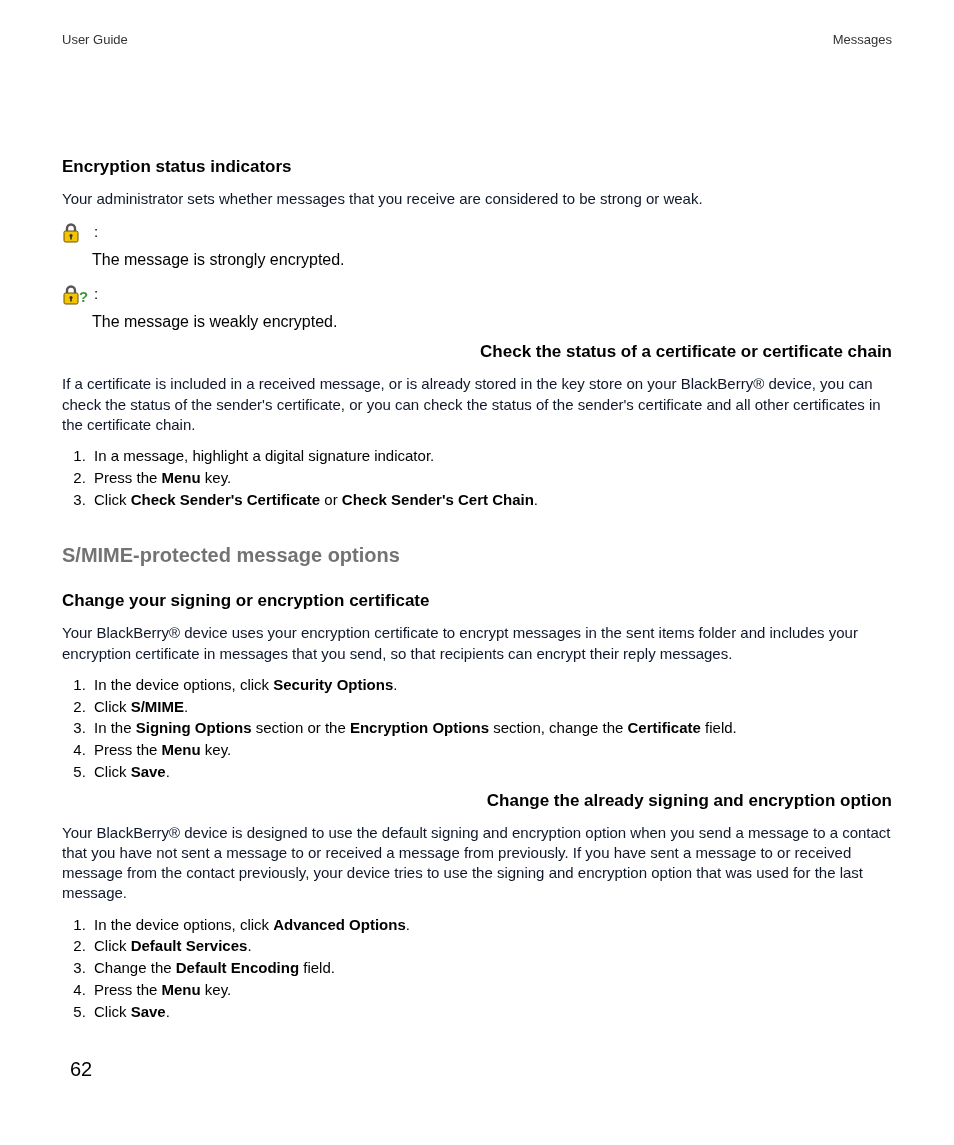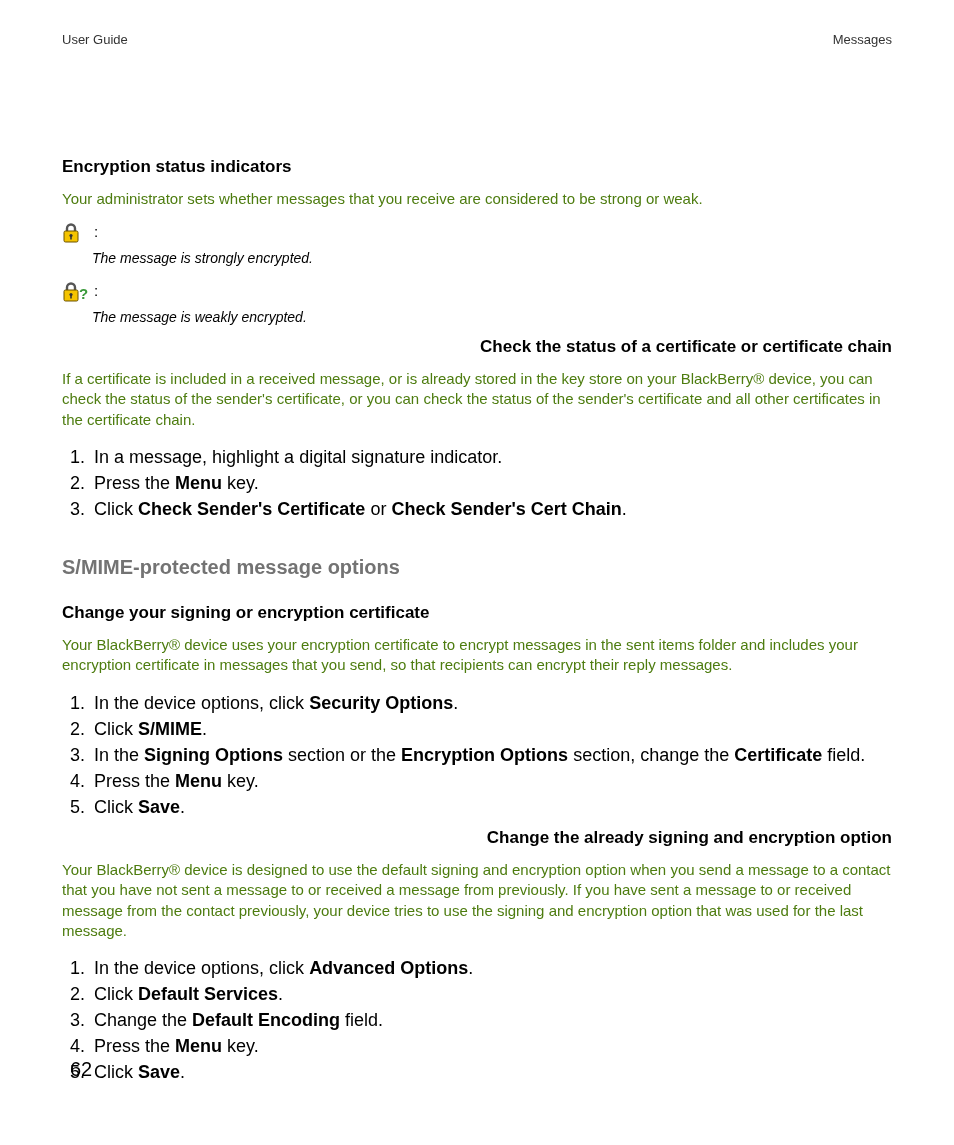--- a/index.html
+++ b/index.html
@@ -32,50 +32,49 @@
   h1.major-title {
     font-size: 20px;
     font-weight: 700;
     color: #737373;
     margin: 34px 0 24px 0;
   }
   p.body {
     font-size: 15px;
     line-height: 1.35;
     margin: 0 0 10px 0;
-    color: #4d7c0f;
+    color: #0f172a;
   }
   .indicator-block {
     margin: 14px 0 10px 0;
   }
   .indicator-row {
     display: flex;
     align-items: flex-start;
   }
   .icon-cell {
     width: 30px;
     flex: 0 0 30px;
     display: flex;
     align-items: center;
   }
   .colon {
     font-size: 15px;
     margin-left: 2px;
   }
   .indicator-desc {
     margin-left: 30px;
-    font-size: 14px;
+    font-size: 16px;
     line-height: 1.35;
     margin-top: 6px;
-    font-style: italic;
   }
   ol.steps {
-    font-size: 18px;
+    font-size: 15px;
     line-height: 1.45;
-    margin: 14px 0 8px 0;
+    margin: 2px 0 8px 0;
     padding-left: 28px;
   }
   ol.steps li {
     padding-left: 4px;
     margin: 0;
   }
   .bold { font-weight: 700; }
   .page-number {
     position: absolute;
     left: 70px;

